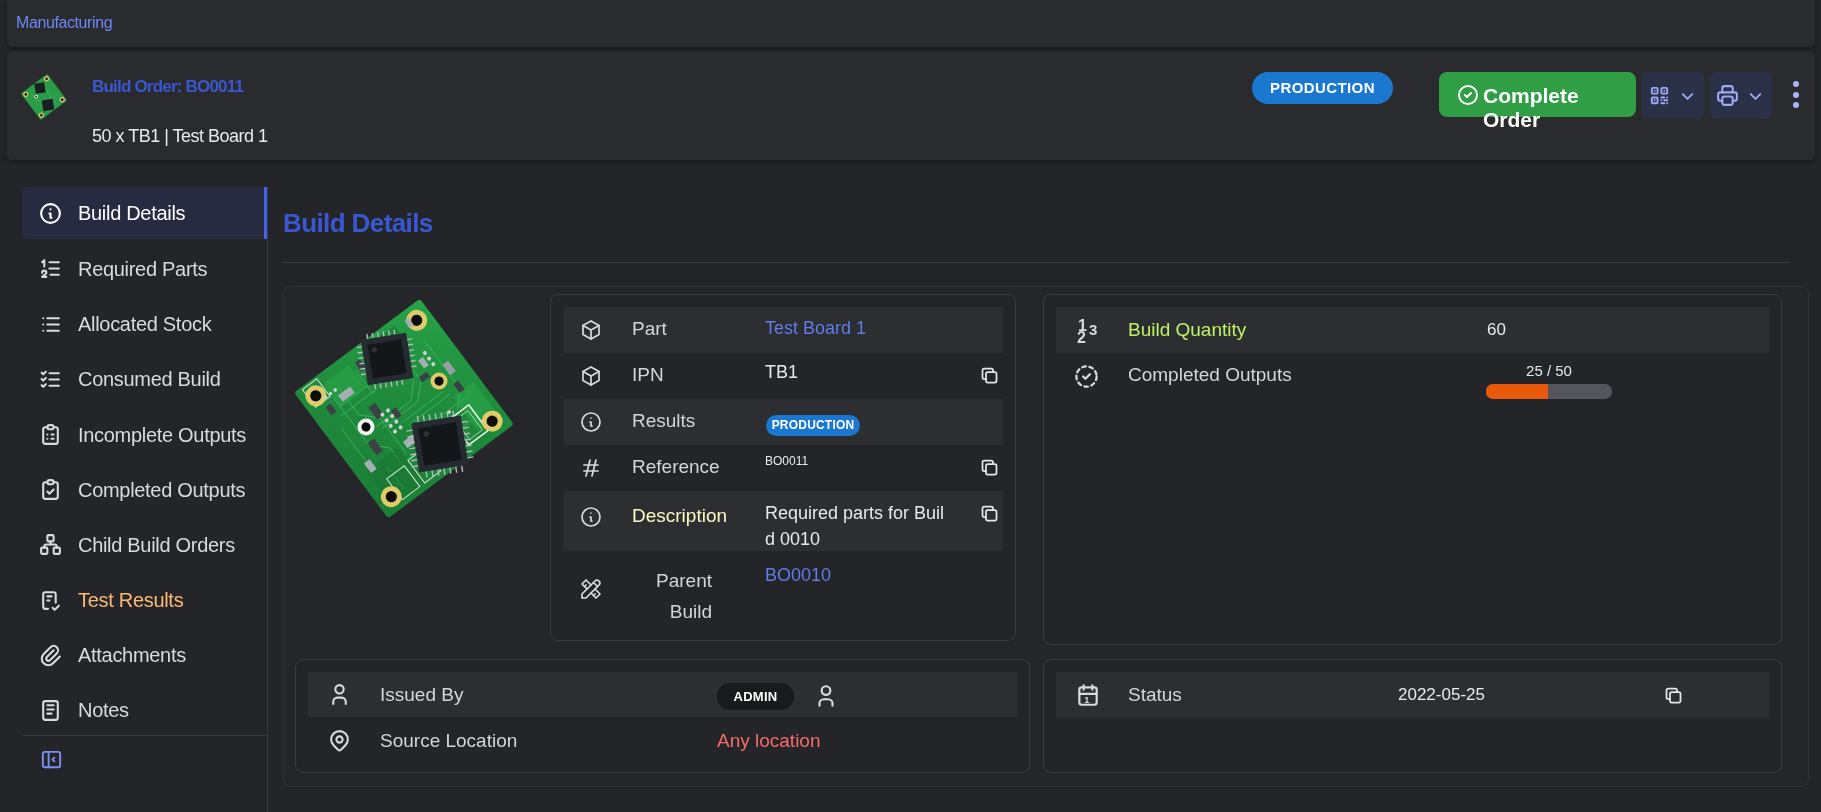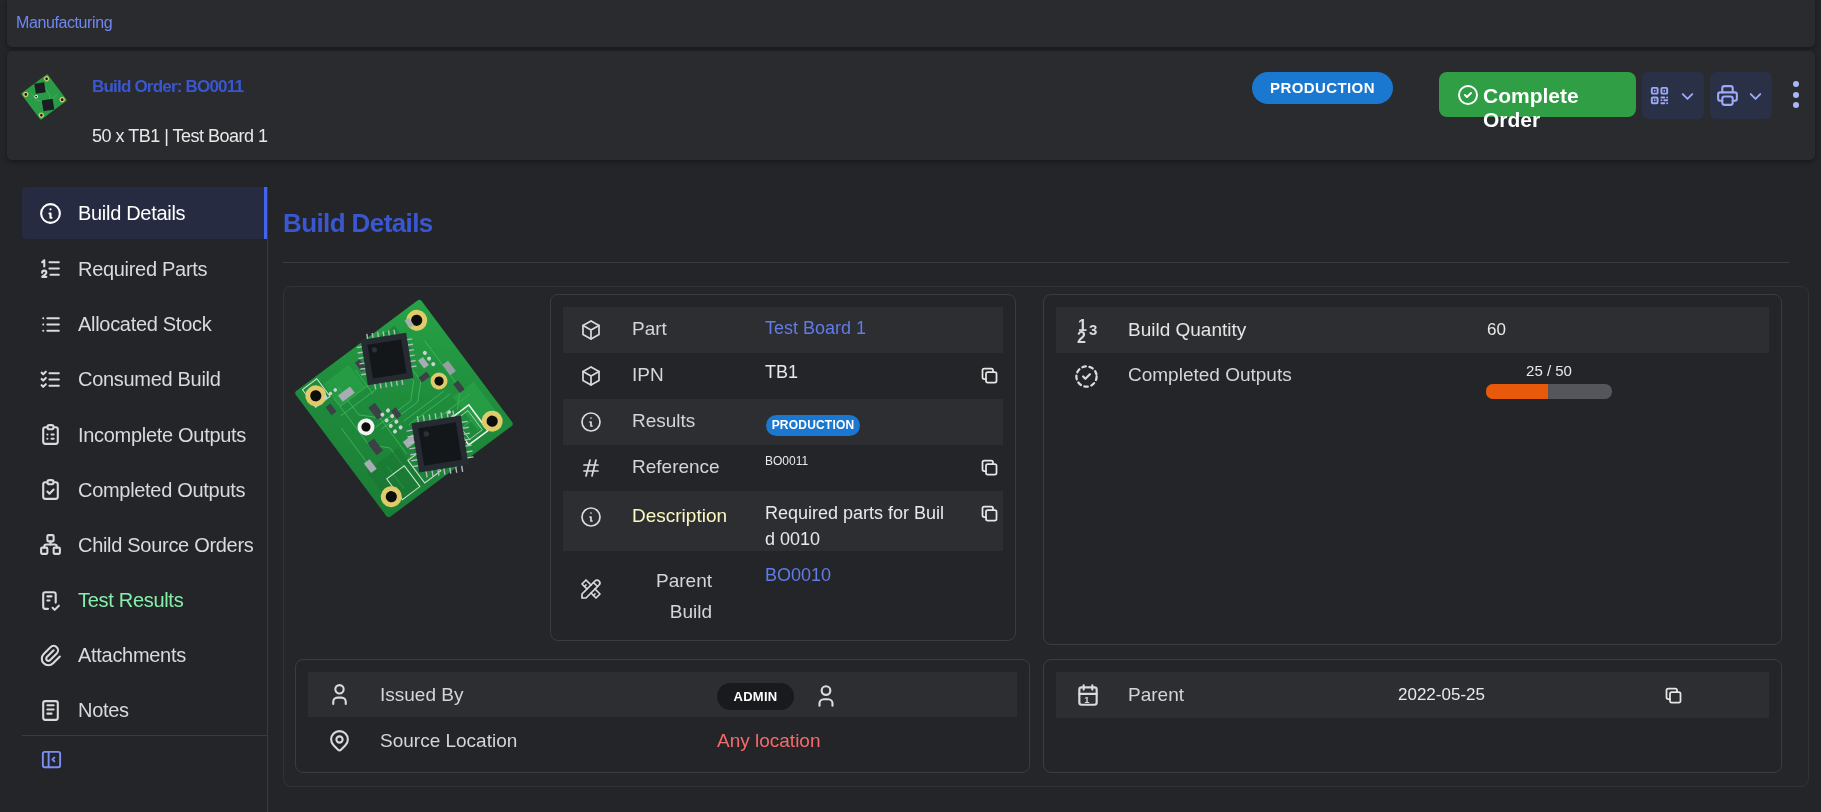--- a/index.html
+++ b/index.html
@@ -129,29 +129,29 @@
     </svg>
   <div class="abs sbt" style="left:78px; top:479px; color:#d9dadc; font-size:20px; letter-spacing:-0.3px;">Completed Outputs</div>
 
   <svg class="ic abs" style="left:38px; top:532px;" width="25" height="25" viewBox="0 0 24 24" fill="none" stroke="#d9dadc" stroke-width="2" stroke-linecap="round" stroke-linejoin="round">
       <rect x="3" y="15" width="6" height="6" rx="1"></rect>
       <rect x="15" y="15" width="6" height="6" rx="1"></rect>
       <rect x="9" y="3" width="6" height="6" rx="1"></rect>
       <path d="M6 15v-1a2 2 0 0 1 2 -2h8a2 2 0 0 1 2 2v1"></path>
       <path d="M12 9v3"></path>
     </svg>
-  <div class="abs sbt" style="left:78px; top:534px; color:#d9dadc; font-size:20px; letter-spacing:-0.3px;">Child Source Orders</div>
+  <div class="abs sbt" style="left:78px; top:534px; color:#d9dadc; font-size:20px; letter-spacing:-0.3px;">Child Build Orders</div>
 
   <svg class="ic abs" style="left:38px; top:588px;" width="25" height="25" viewBox="0 0 24 24" fill="none" stroke="#d9dadc" stroke-width="2" stroke-linecap="round" stroke-linejoin="round">
       <path d="M9.615 20h-2.615a2 2 0 0 1 -2 -2v-12a2 2 0 0 1 2 -2h8a2 2 0 0 1 2 2v8"></path>
       <path d="M14 19l2 2l4 -4"></path>
       <path d="M9 8h4"></path>
       <path d="M9 12h2"></path>
     </svg>
-  <div class="abs sbt" style="left:78px; top:589px; color:#86efac; font-size:20px; letter-spacing:-0.3px;">Test Results</div>
+  <div class="abs sbt" style="left:78px; top:589px; color:#fdba74; font-size:20px; letter-spacing:-0.3px;">Test Results</div>
 
   <svg class="ic abs" style="left:38px; top:643px;" width="25" height="25" viewBox="0 0 24 24" fill="none" stroke="#d9dadc" stroke-width="2" stroke-linecap="round" stroke-linejoin="round">
       <path d="M15 7l-6.5 6.5a1.5 1.5 0 0 0 3 3l6.5 -6.5a3 3 0 0 0 -6 -6l-6.5 6.5a4.5 4.5 0 0 0 9 9l6.5 -6.5"></path>
     </svg>
   <div class="abs sbt" style="left:78px; top:644px; color:#d9dadc; font-size:20px; letter-spacing:-0.3px;">Attachments</div>
 
   <svg class="ic abs" style="left:38px; top:698px;" width="25" height="25" viewBox="0 0 24 24" fill="none" stroke="#d9dadc" stroke-width="2" stroke-linecap="round" stroke-linejoin="round">
       <rect x="5" y="3" width="14" height="18" rx="2"></rect>
       <path d="M9 7h6M9 11h6M9 15h4"></path>
     </svg>
@@ -365,21 +365,21 @@
   <div class="abs" style="left:765px; top:565px; color:#5f7ce8; font-size:18px;">BO0010</div>
 </div>
 
 <div class="abs" style="left:1043px; top:294px; width:739px; height:351px; border:1px solid #3b3c40; border-radius:8px; background:#242528;"></div>
 <div id="right-card">
   <div class="abs row-light" style="left:1056px; top:307px; width:713px; height:46px;"></div>
 
   <div class="abs" style="left:1078px; top:317px; color:#d9dadc; font-size:16px; font-weight:bold;">1</div>
   <div class="abs" style="left:1077px; top:329px; color:#d9dadc; font-size:16px; font-weight:bold;">2</div>
   <div class="abs" style="left:1089px; top:321px; color:#d9dadc; font-size:15px; font-weight:bold;">3</div>
-  <div class="abs" style="left:1128px; top:319px; color:#e5e5e5; font-size:19px;">Build Quantity</div>
+  <div class="abs" style="left:1128px; top:319px; color:#bef264; font-size:19px;">Build Quantity</div>
   <div class="abs" style="left:1487px; top:320px; color:#e9e9ea; font-size:17px;">60</div>
 
   <svg class="ic abs" style="left:1073px; top:363px;" width="27" height="27" viewBox="0 0 24 24" fill="none" stroke="#d9dadc" stroke-width="2" stroke-linecap="round" stroke-linejoin="round">
       <circle cx="12" cy="12" r="9" stroke-dasharray="3.2 3.2"></circle>
       <path d="M9 12l2 2l4 -4"></path>
     </svg>
   <div class="abs" style="left:1128px; top:364px; color:#d4d5d7; font-size:19px;">Completed Outputs</div>
   <div class="abs" style="left:1486px; top:362px; width:126px; text-align:center; color:#e9e9ea; font-size:15px;">25 / 50</div>
   <div class="abs" style="left:1486px; top:384px; width:126px; height:15px; background:#55565b; border-radius:7px; overflow:hidden;">
     <div style="width:62px; height:15px; background:#e8590c;"></div>
@@ -410,19 +410,19 @@
 </div>
 
 <div class="abs" style="left:1043px; top:659px; width:739px; height:114px; border:1px solid #3b3c40; border-radius:8px; background:#242528;"></div>
 <div id="bottom-right">
   <div class="abs row-light" style="left:1056px; top:672px; width:713px; height:46px;"></div>
   <svg class="ic abs" style="left:1075px; top:682px;" width="26" height="26" viewBox="0 0 24 24" fill="none" stroke="#d9dadc" stroke-width="2" stroke-linecap="round" stroke-linejoin="round">
       <rect x="4" y="5" width="16" height="16" rx="2"></rect>
       <path d="M16 3v4M8 3v4M4 11h16"></path>
       <text x="11" y="19" text-anchor="middle" font-size="8.5" font-weight="bold" fill="#d9dadc" stroke="none" font-family="Liberation Sans">1</text>
     </svg>
-  <div class="abs" style="left:1128px; top:684px; color:#d4d5d7; font-size:19px;">Parent</div>
+  <div class="abs" style="left:1128px; top:684px; color:#d4d5d7; font-size:19px;">Status</div>
   <div class="abs" style="left:1398px; top:685px; color:#e9e9ea; font-size:17px;">2022-05-25</div>
   <svg class="ic abs" style="left:1663px; top:685px;" width="21" height="21" viewBox="0 0 24 24" fill="none" stroke="#e6e6e6" stroke-width="2" stroke-linecap="round" stroke-linejoin="round">
       <rect x="8" y="8" width="12" height="12" rx="2"></rect>
       <path d="M16 8v-2a2 2 0 0 0 -2 -2h-8a2 2 0 0 0 -2 2v8a2 2 0 0 0 2 2h2"></path>
     </svg>
 </div>
 
 </body></html>

